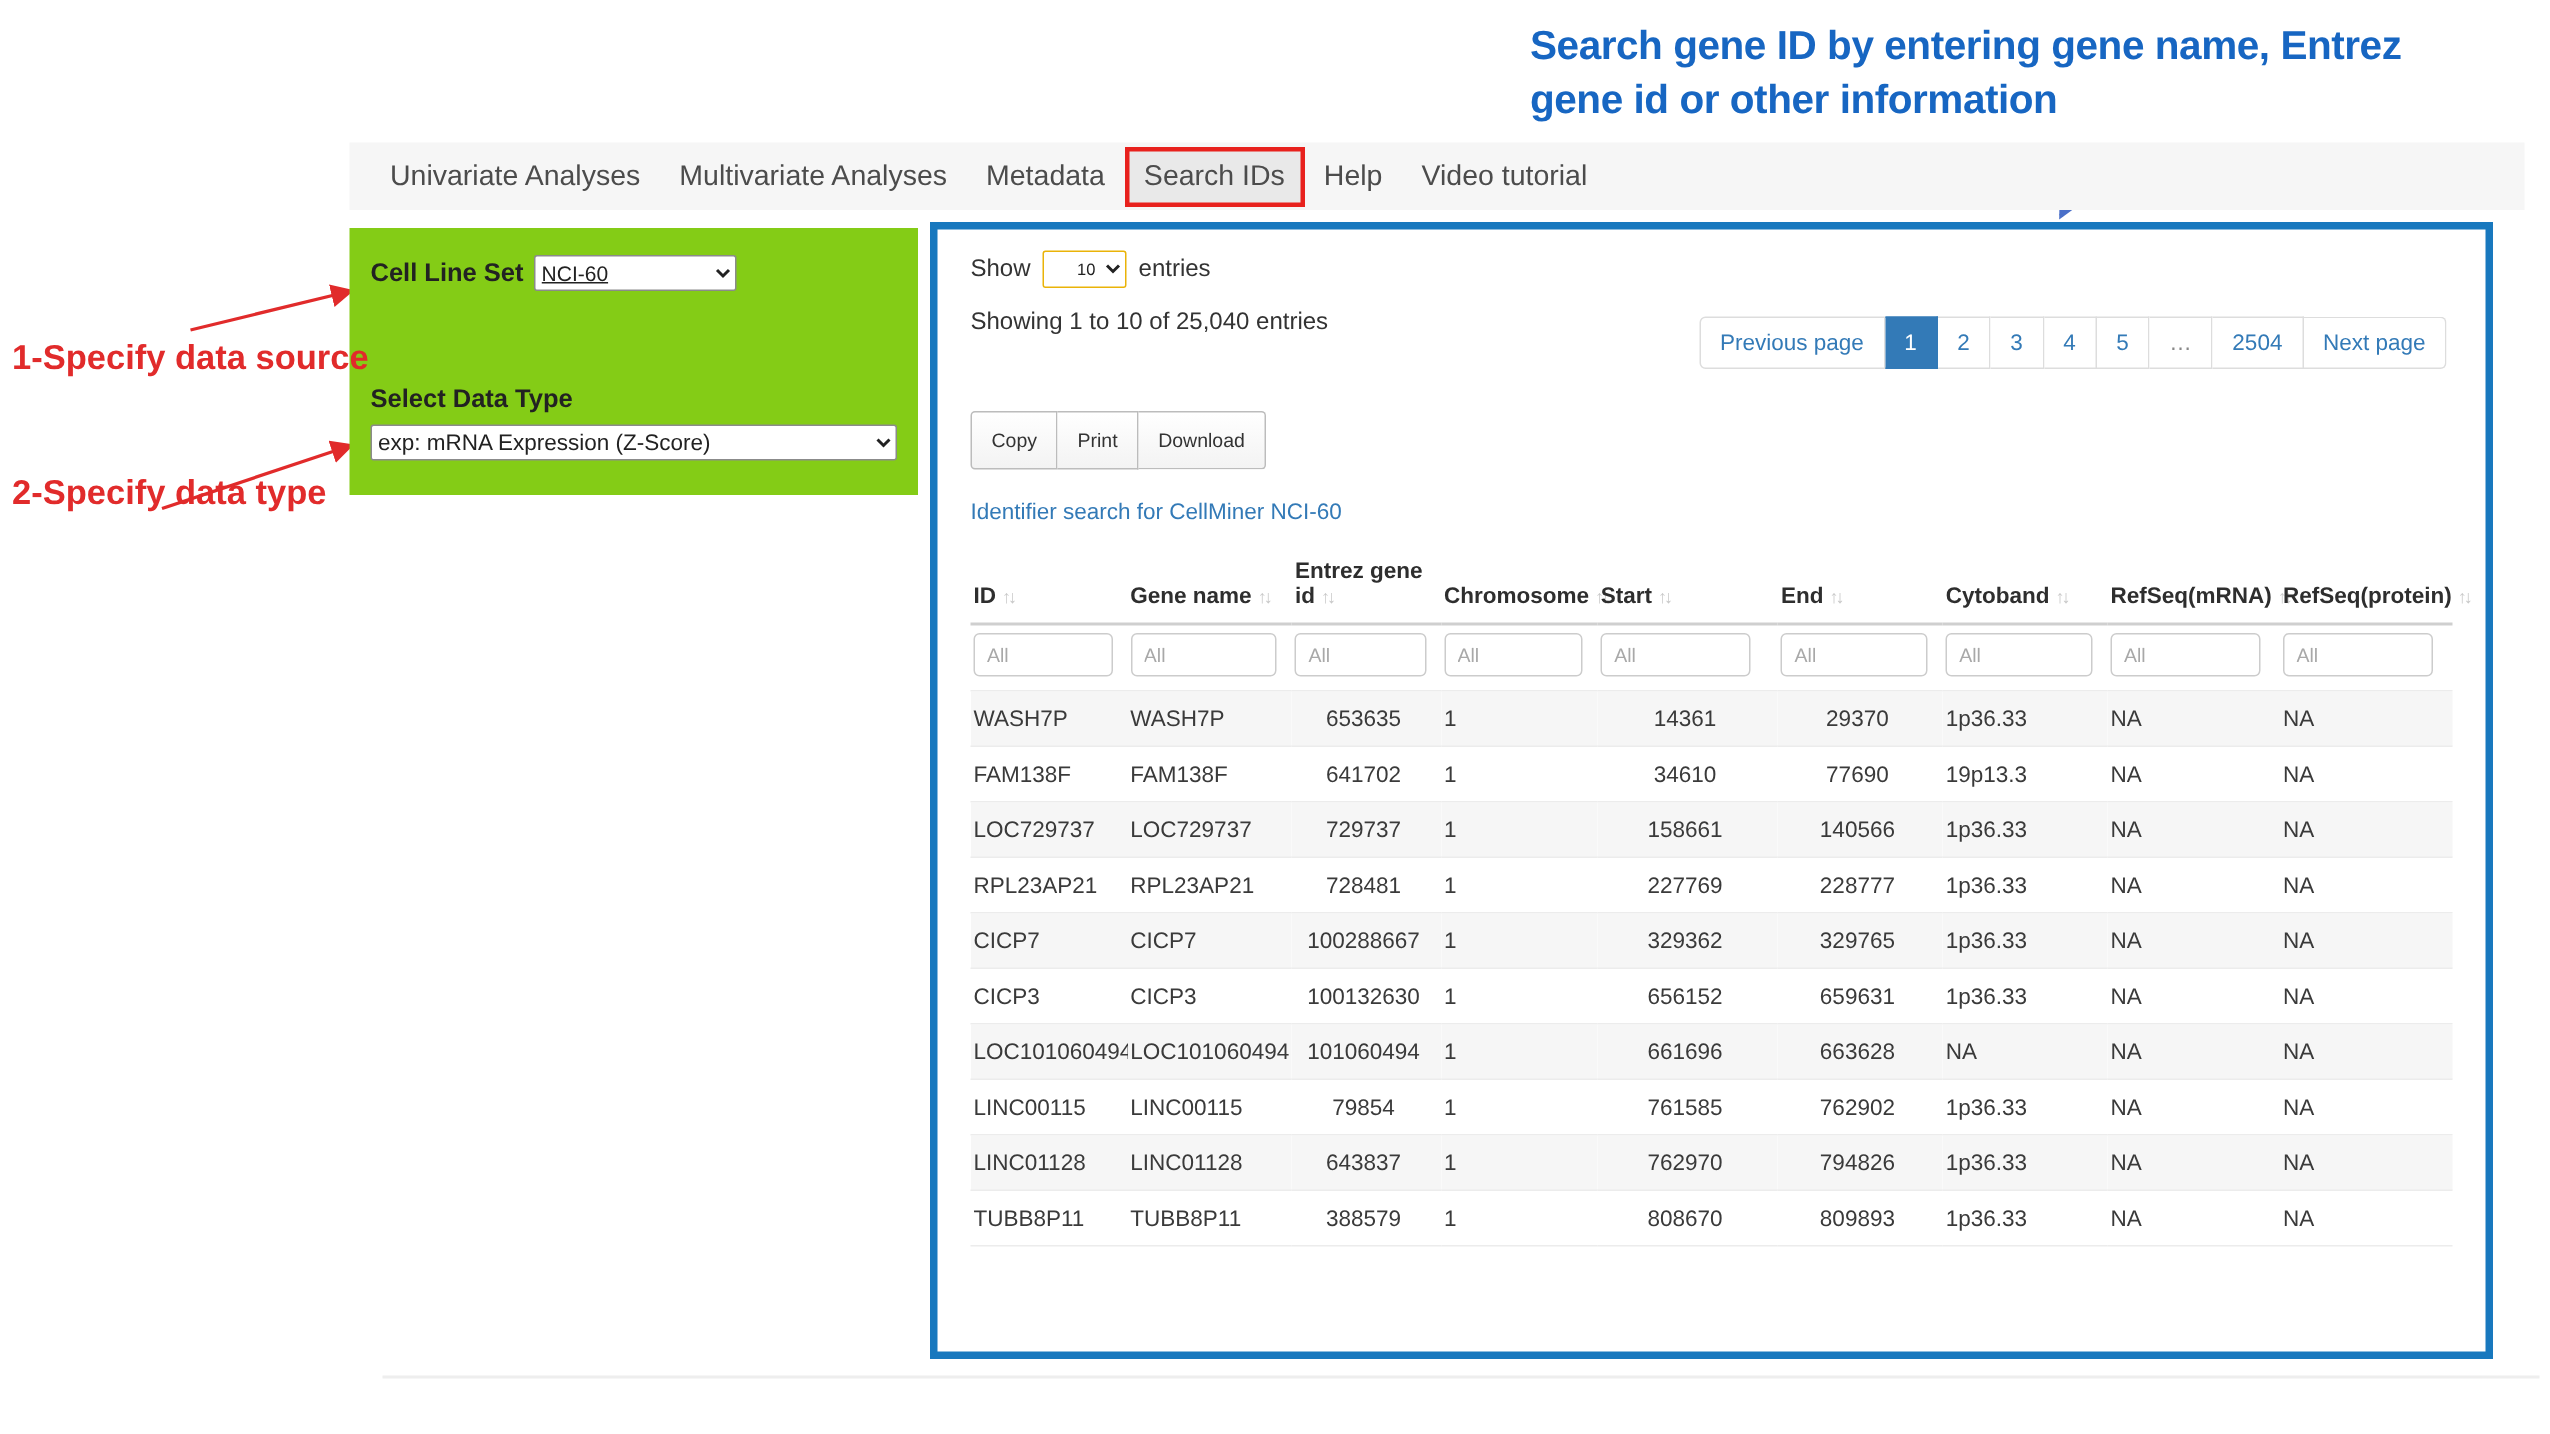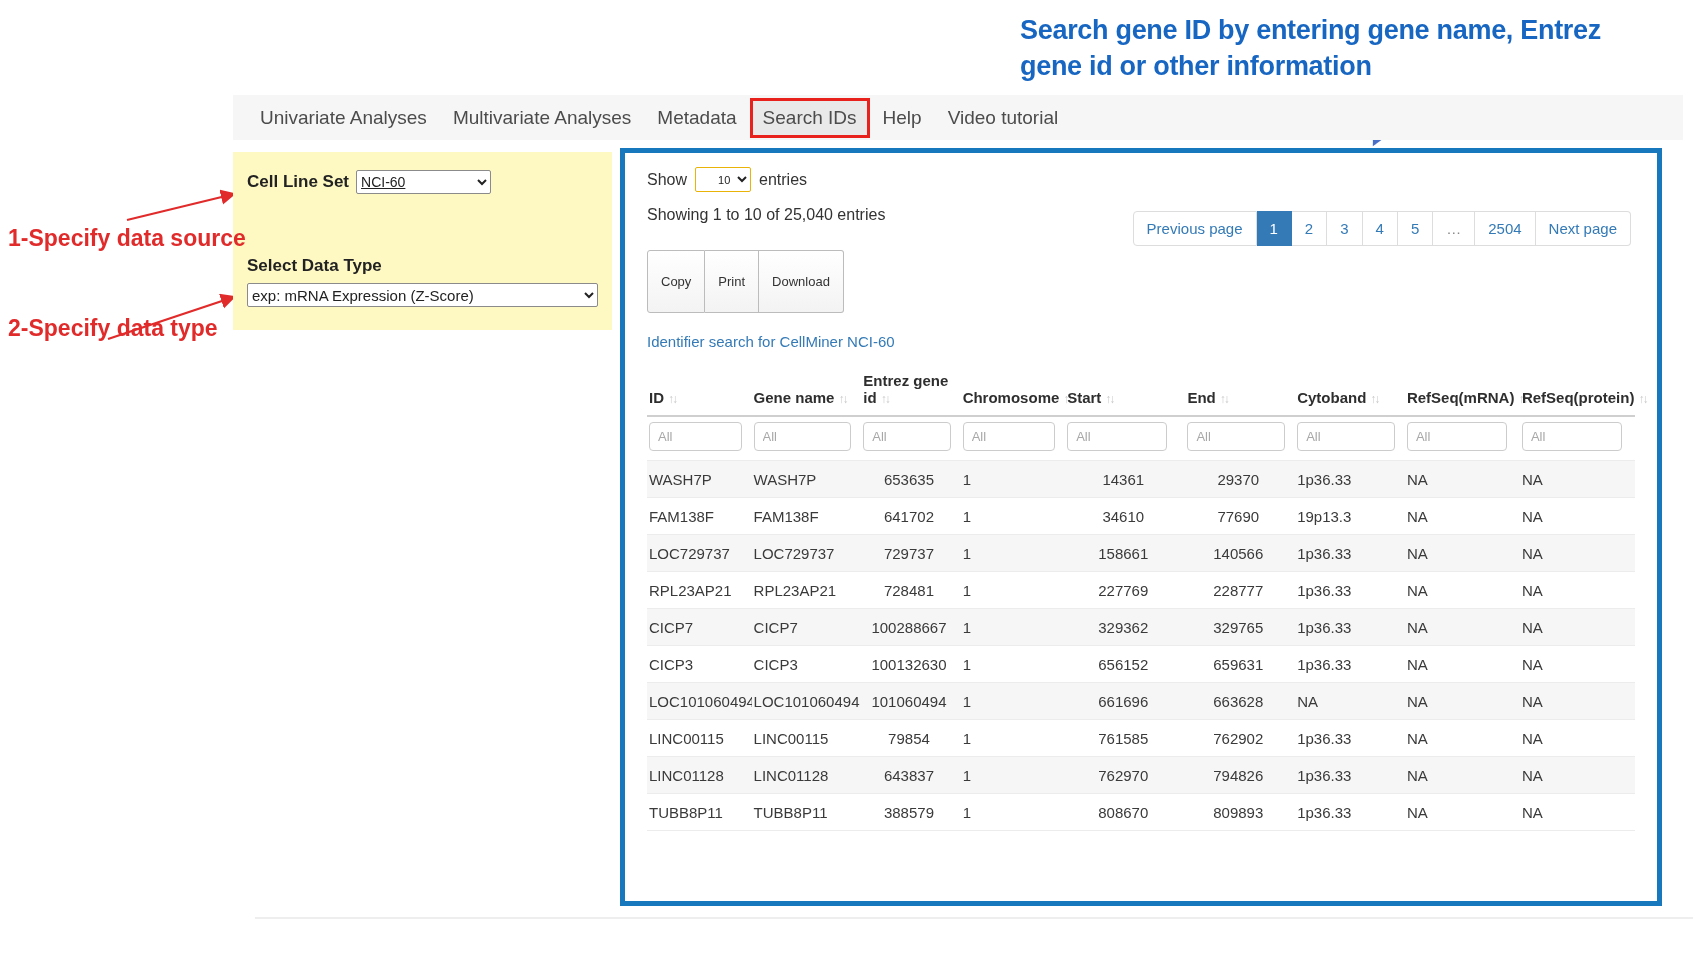--- a/index.html
+++ b/index.html
@@ -14,21 +14,21 @@
   
   #arrow-layer { left:0; top:0; width:1700px; height:956px; pointer-events:none; }
 
   
   #nav-bar { left:233px; top:95px; width:1450px; height:45px; background:#f6f6f6;
     display:flex; align-items:center; padding-left:14px; }
   .nav-item { font-size:19px; color:#4c4c4c; padding:8px 13px; cursor:pointer; white-space:nowrap; }
   .nav-item.active { background:#e9e9e9; border:3px solid #e8211d; padding:6px 10px; }
 
   
-  #left-panel { left:233px; top:152px; width:379px; height:178px; background:#fef9c3; padding:18px 14px; }
+  #left-panel { left:233px; top:152px; width:379px; height:178px; background:#84cc16; padding:18px 14px; }
   .ctl-row { display:flex; align-items:center; gap:7px; }
   .ctl-label { font-size:17px; font-weight:bold; color:#222; white-space:nowrap; }
   select { font-family:"Liberation Sans", sans-serif; background:#fff; border:1px solid #8b8b8b;
     border-radius:2px; height:24px; color:#222; }
   #cell-line-select { width:135px; font-size:14px;text-decoration:underline; }
   #data-type-label { margin-top:62px; }
   #data-type-select { width:100%; margin-top:7px; font-size:15px; }
 
   
   .red-note { color:#e12b2b; font-size:23px; font-weight:bold; white-space:nowrap; }
@@ -47,21 +47,21 @@
   .page-cell { border:1px solid #ddd; border-left:none; padding:8px 13px; font-size:15px;
     color:#337ab7; background:#fff; cursor:pointer; min-width:18px; text-align:center; }
   .page-cell:first-child { border-left:1px solid #ddd; border-radius:4px 0 0 4px; }
   .page-cell:last-child { border-radius:0 4px 4px 0; }
   .page-cell.active { background:#337ab7; border-color:#337ab7; color:#fff; }
   .page-cell.ellipsis { color:#888; cursor:default; }
 
   
   #dt-buttons { margin-top:26px; display:flex; }
   .dt-btn { border:1px solid #bcbcbc; border-left:none; background:linear-gradient(#ffffff,#f3f3f3);
-    font-family:"Liberation Sans", sans-serif; font-size:13px; color:#333; padding:23px 13px; cursor:pointer; }
+    font-family:"Liberation Sans", sans-serif; font-size:13px; color:#333; padding:11px 13px; cursor:pointer;margin-top:24px; }
   .dt-btn:first-child { border-left:1px solid #bcbcbc; border-radius:3px 0 0 3px; }
   .dt-btn:last-child { border-radius:0 3px 3px 0; }
 
   #identifier-link { display:inline-block; margin-top:20px; font-size:15px; color:#337ab7;
     text-decoration:none; cursor:pointer; }
 
   
   #gene-table { width:100%; margin-top:16px; border-collapse:collapse; table-layout:fixed; }
   #gene-table th { font-size:15px; font-weight:bold; color:#2e2e2e; text-align:left;
     vertical-align:bottom; padding:5px 6px 9px 2px; cursor:pointer; }

